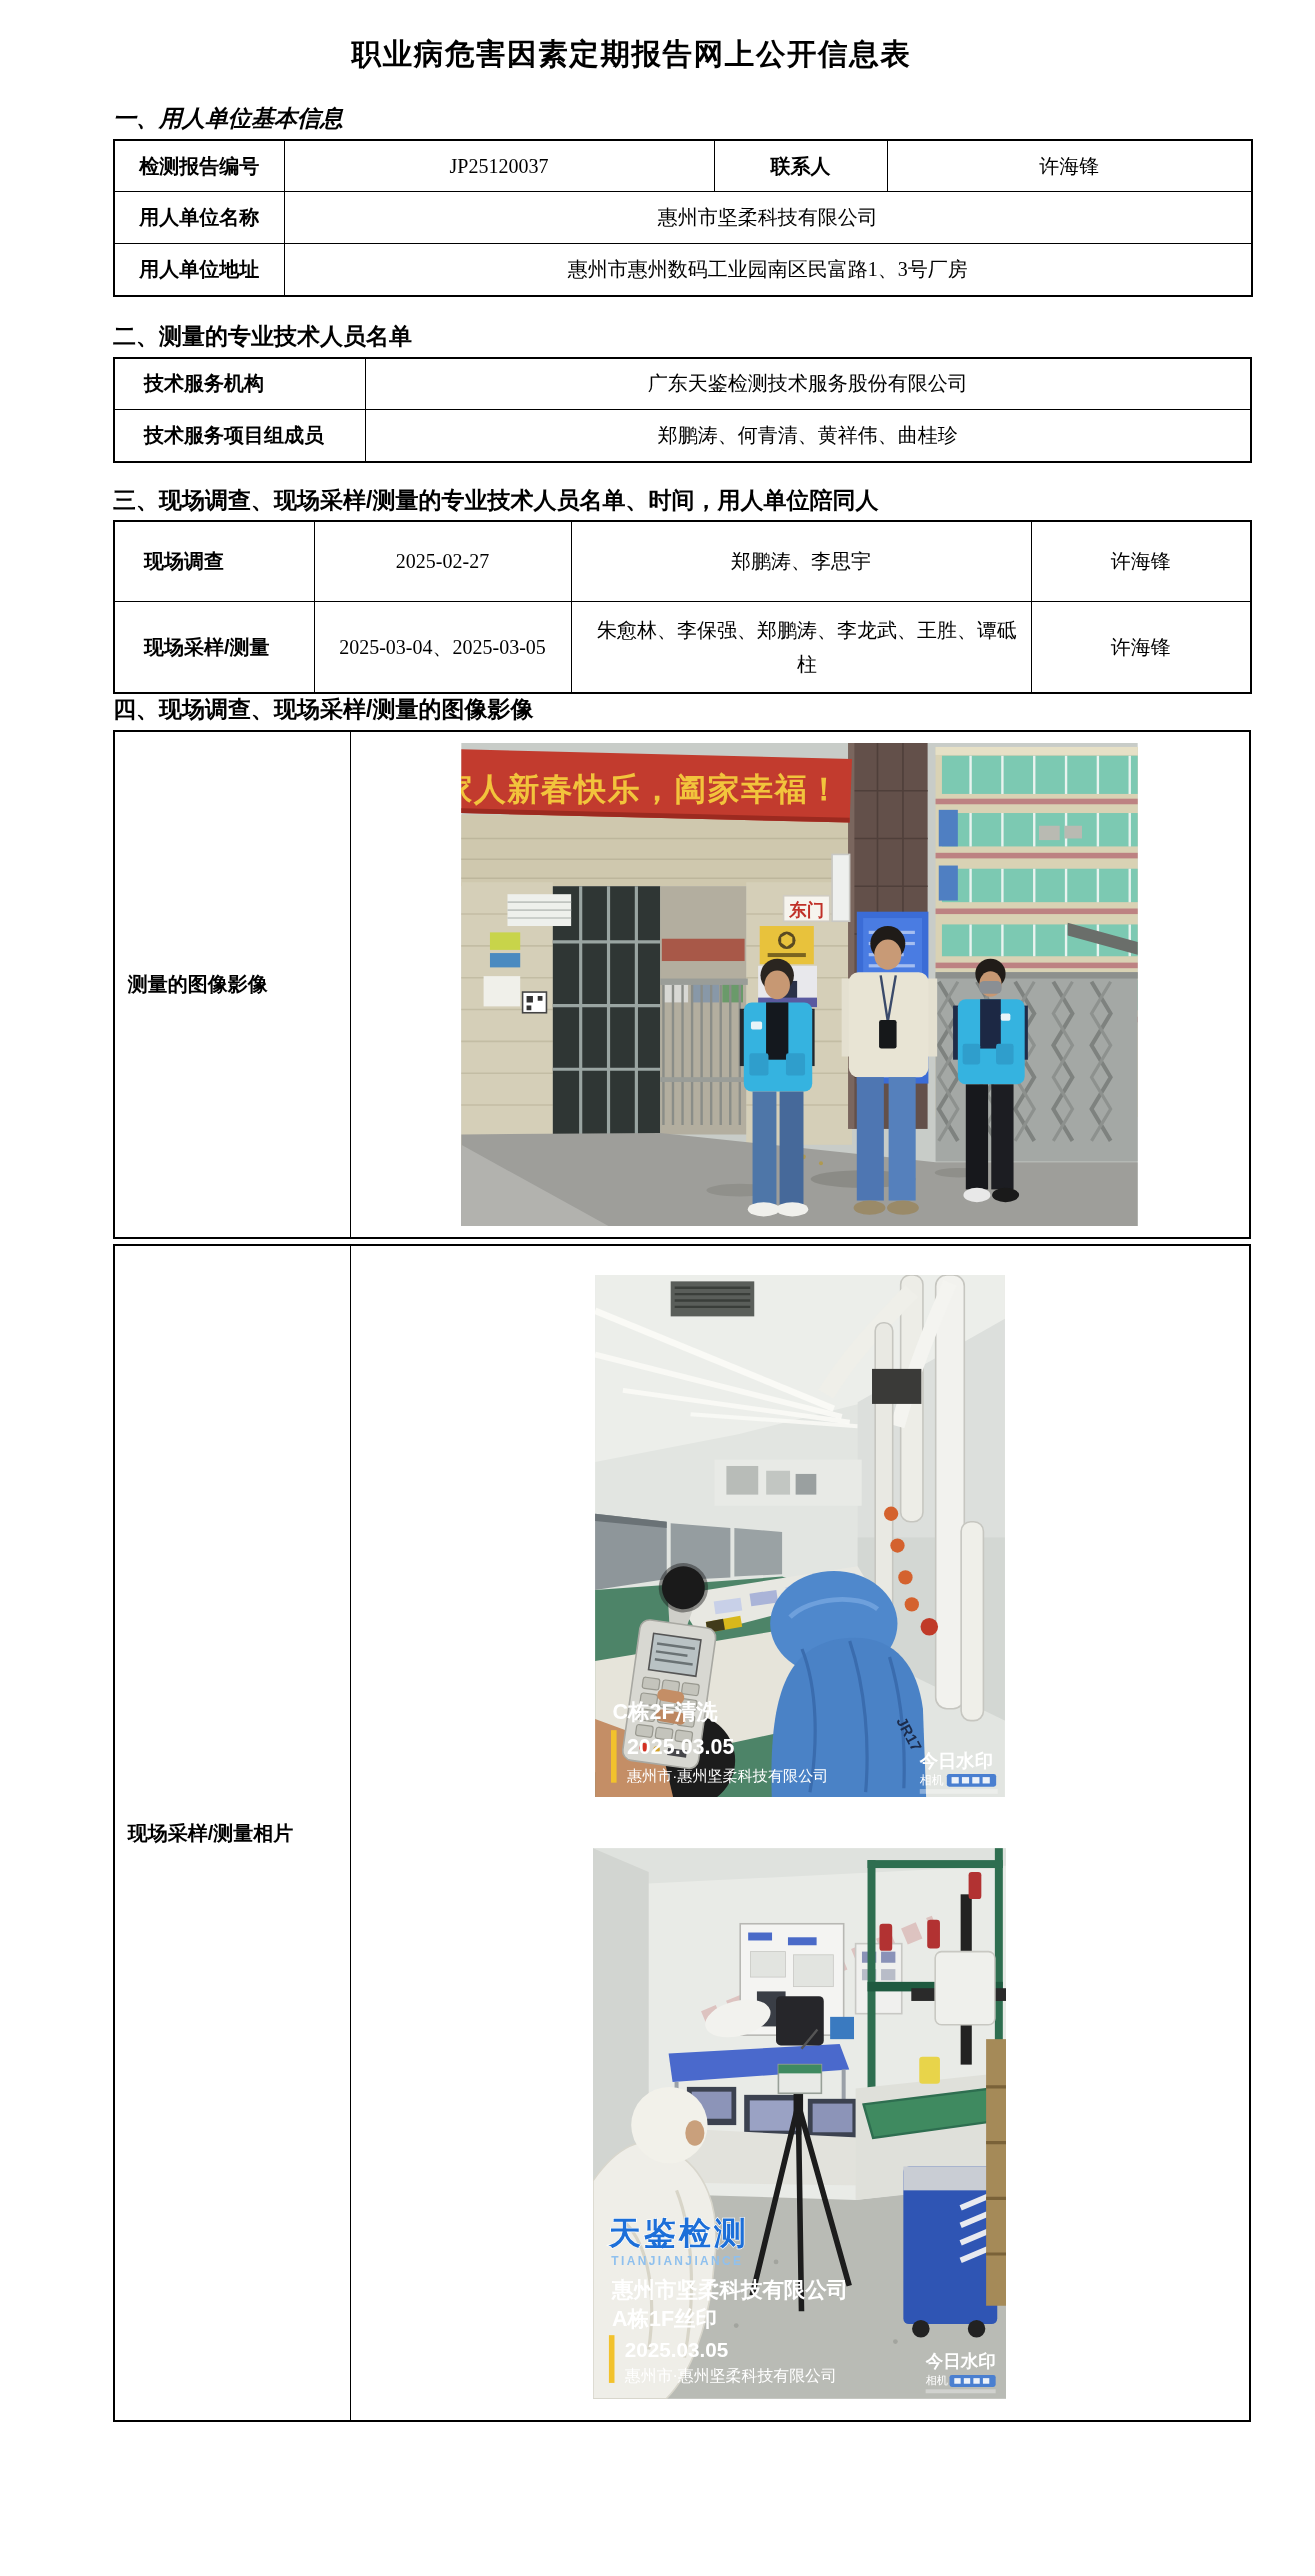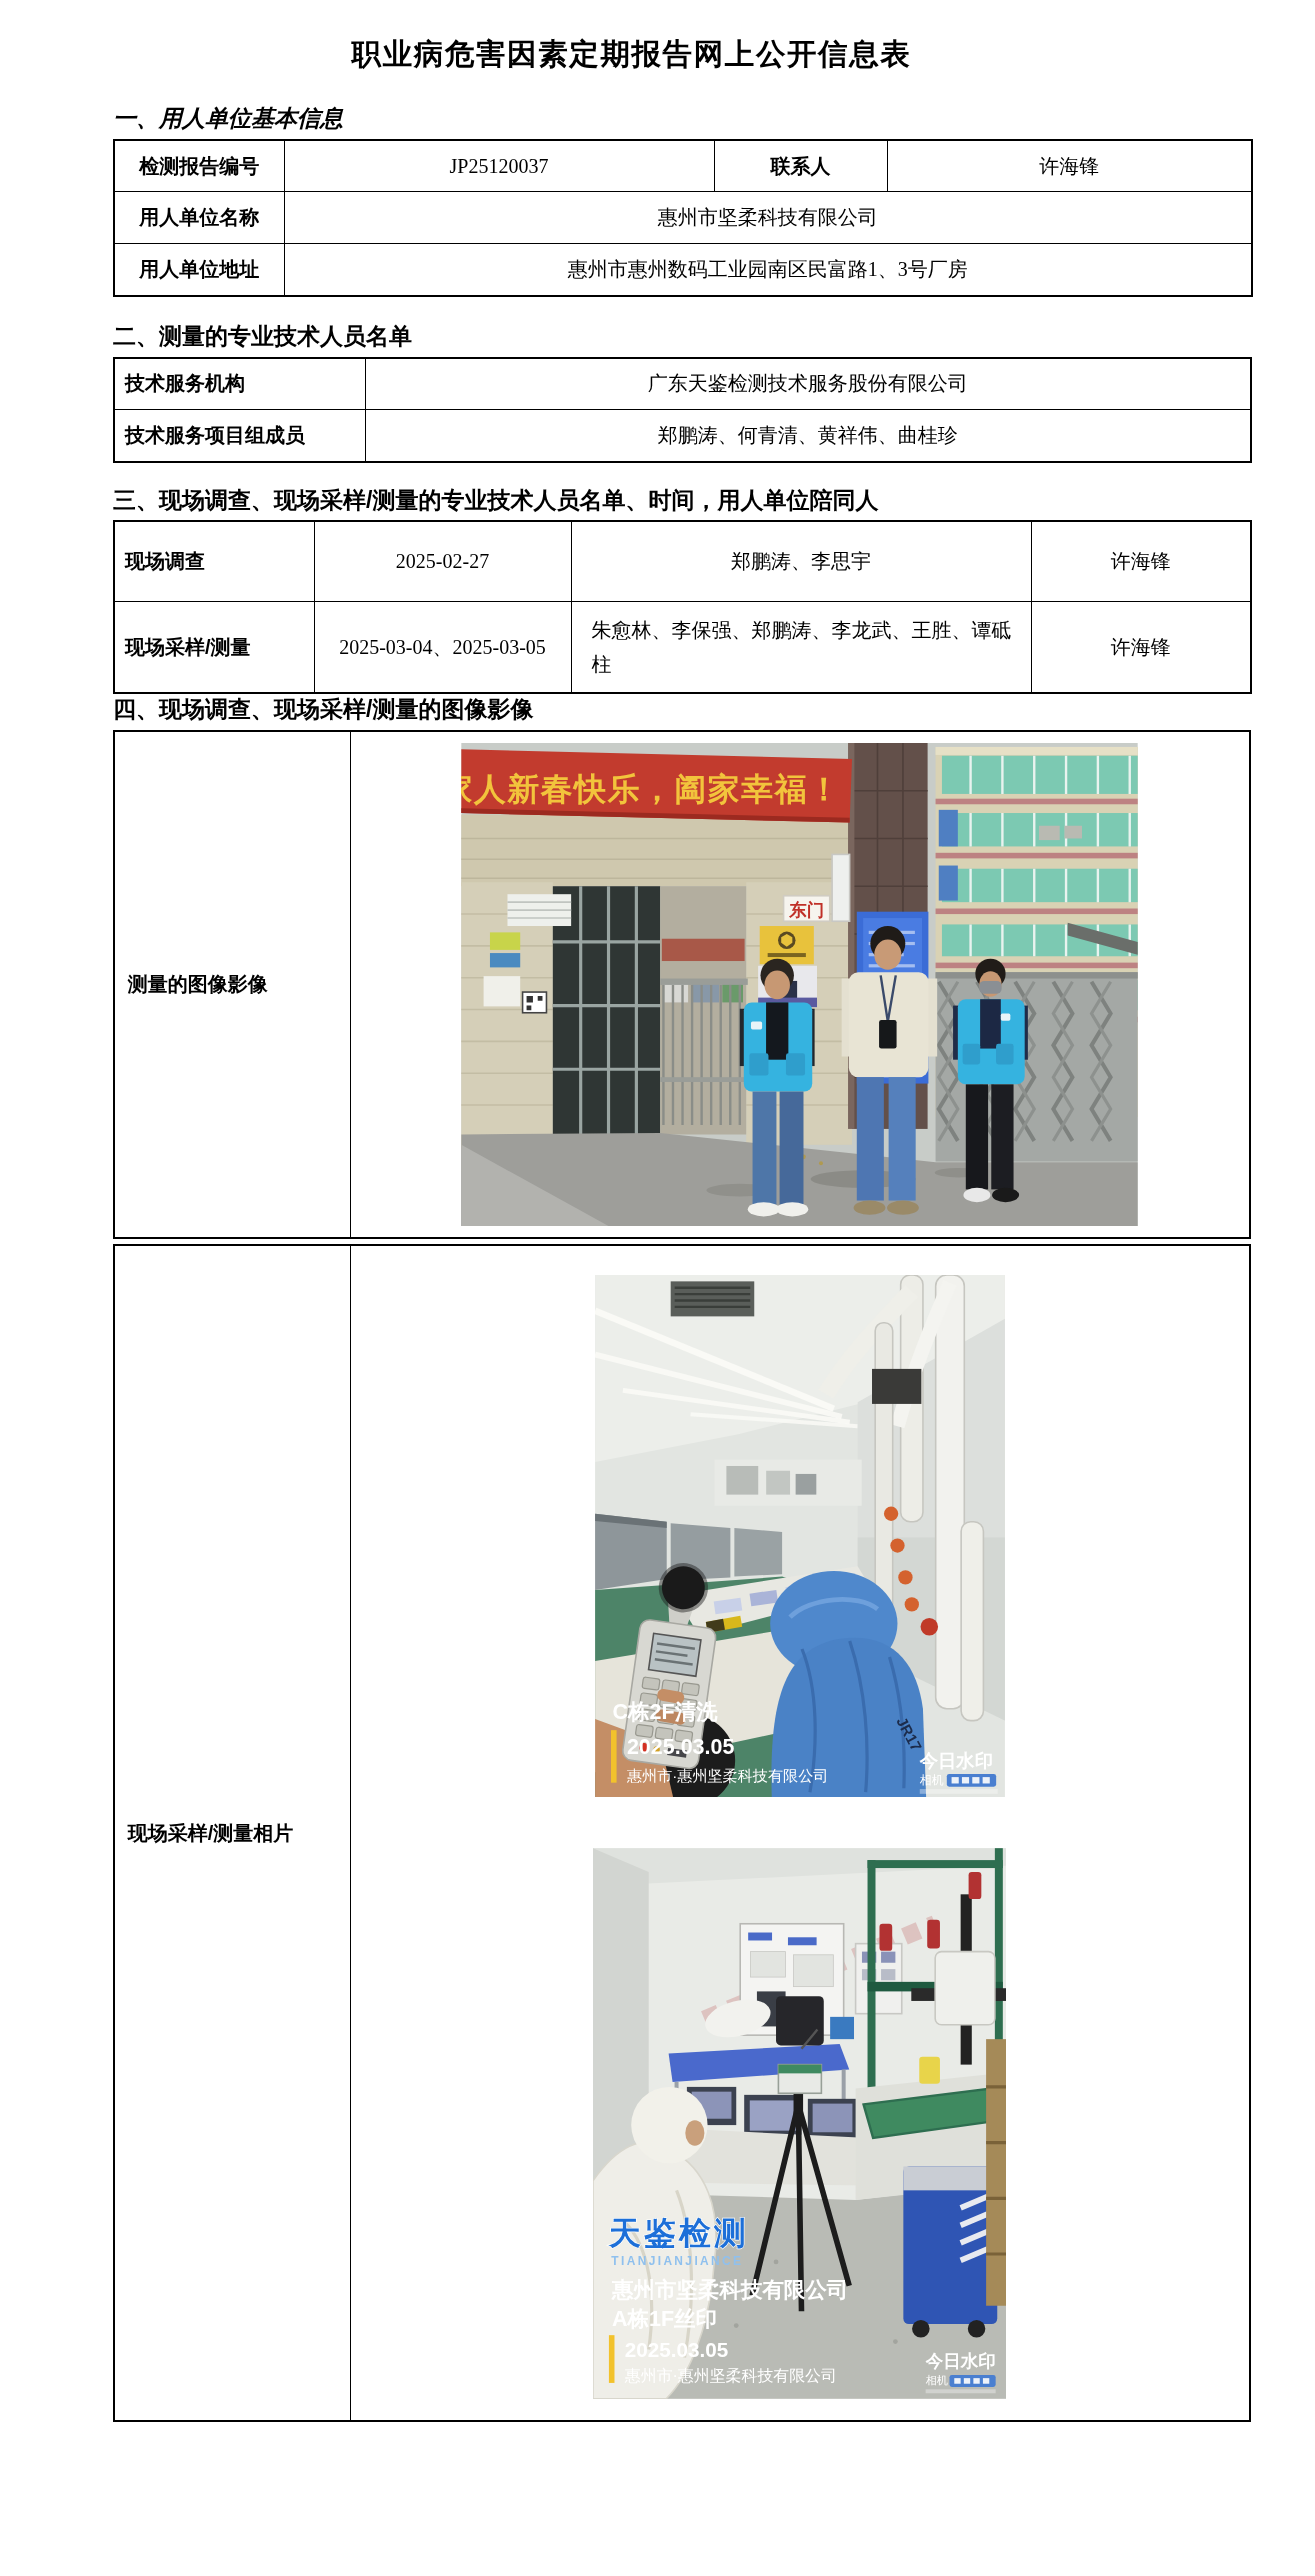--- a/index.html
+++ b/index.html
@@ -11,27 +11,27 @@
   .sec-heading{font-size:23px;font-weight:bold;font-family:"Liberation Sans","DejaVu Sans",sans-serif;}
   .h1{margin-top:28px;font-style:italic;}
   .h2{margin-top:24px;}
   .h3{margin-top:22px;}
   .h4{}
   table.doc{border-collapse:collapse;width:1137px;table-layout:fixed;margin-top:4.8px;
             border:2.4px solid #000;}
   table.doc td{border:1.6px solid #000;font-size:20px;text-align:center;vertical-align:middle;
                padding:3.2px 8px;overflow:hidden;}
   table.doc td.lbl{font-weight:bold;font-family:"Liberation Sans","DejaVu Sans",sans-serif;}
-  table.doc td.left{text-align:left;padding-left:10px;}
+  table.doc td.left{text-align:left;padding-left:29px;}
   .t1 tr{height:52px;}
   .t2 tr{height:52px;}
   .t3 tr.hd{height:48px;}
   .t3 tr.r1{height:80px;}
   .t3 tr.r2{height:92px;}
-  .t3 td.people-long{text-align:left;padding-left:20px;line-height:1.7;}
+  .t3 td.people-long{text-align:center;padding-left:20px;line-height:1.7;}
   .photo-table{margin-top:4.8px;}
   .photo-table td.photo-cell{padding:11px 0;text-align:center;vertical-align:middle;}
   .photo-table td.lbl{text-align:left;padding-left:12.7px;}
   .pt5{margin-top:21px;}
   .pt5 td.photo-cell{padding:0;}
   .stack{display:flex;flex-direction:column;align-items:center;}
   .stack svg{display:block;}
   .gap-a{margin-top:29.5px;}
   .gap-b{margin-top:51px;margin-bottom:21px;}
   svg text{font-family:"Liberation Sans","DejaVu Sans",sans-serif;}

